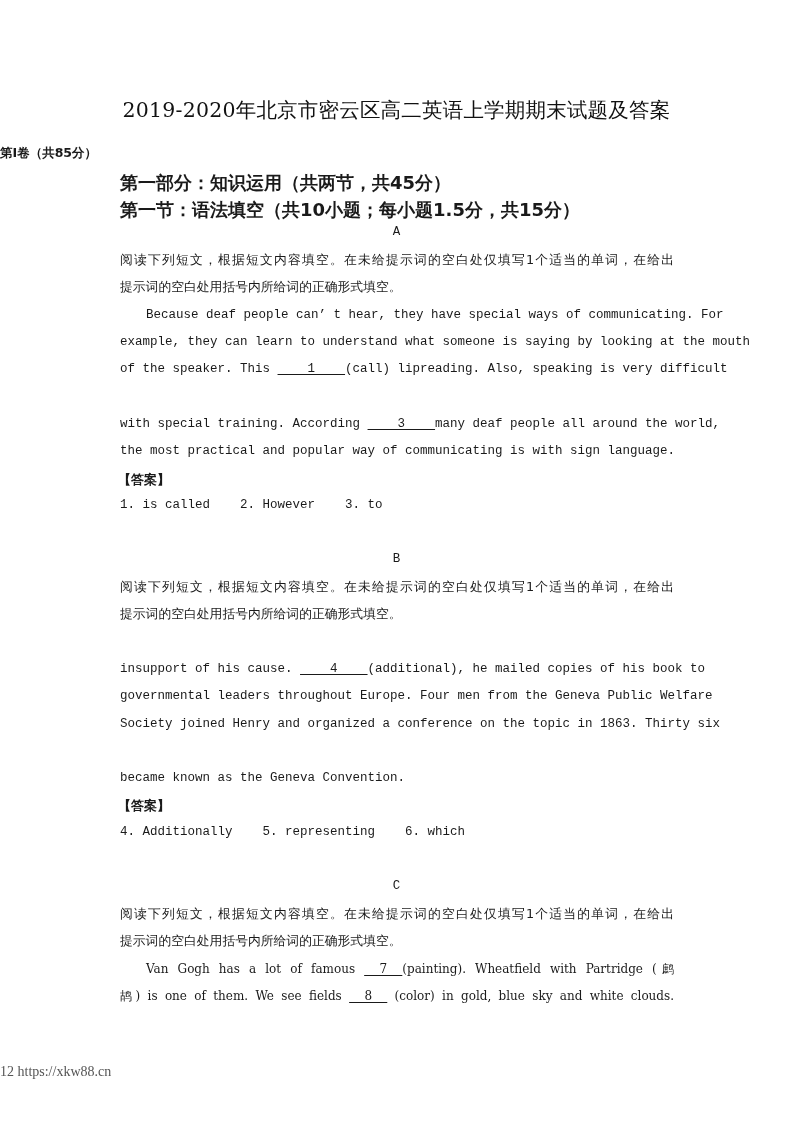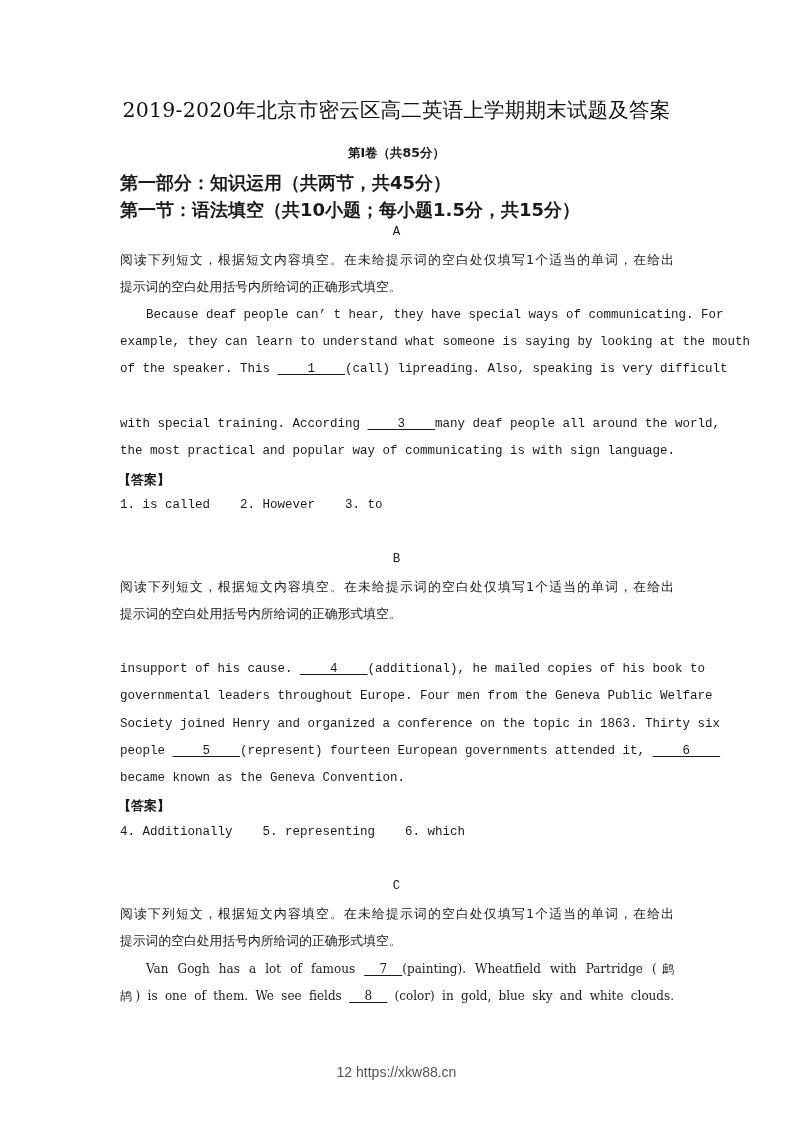--- a/index.html
+++ b/index.html
@@ -8,21 +8,21 @@
       color: #1a1a1a;
       font-family: "DejaVu Serif", "Liberation Serif", serif;
     }
     .page { position: absolute; left: 0; top: 0; width: 793px; height: 934px; }
     .title {
       position: absolute; left: 0; top: 96px; width: 793px; text-align: center;
       font-size: 20.5px; letter-spacing: 0.2px; color: #111;
       font-family: "DejaVu Serif", "Liberation Serif", serif;
     }
     .juan {
-      position: absolute; left: 0; top: 145px; width: 793px; text-align: center;
+      position: absolute; left: 0; top: 145px; width: 793px; 
       font-size: 12.5px; font-weight: bold;
       font-family: "DejaVu Sans", "Liberation Sans", sans-serif;
     }
     .hdr {
       position: absolute; left: 120px; font-size: 18px; font-weight: bold;
       font-family: "DejaVu Sans", "Liberation Sans", sans-serif;
     }
     .letter {
       position: absolute; left: 0; width: 793px; text-align: center;
       font-size: 12.5px; font-family: "Liberation Mono", "DejaVu Sans Mono", monospace;
@@ -42,23 +42,23 @@
     }
     .ans-label {
       position: absolute; left: 118px; font-size: 13px; font-weight: bold;
       font-family: Liberation Sans, sans-serif;
     }
     .ans {
       position: absolute; left: 120px; font-size: 12.5px; white-space: pre;
       font-family: "Liberation Mono", "DejaVu Sans Mono", monospace;
     }
     .footer {
-      position: absolute; left: 0; top: 1064px; width: 793px; text-align: center;
+      position: absolute; left: 0; top: 1064px; width: 793px; text-align: left;
       font-size: 14px; color: #555;
-      font-family: Liberation Sans, sans-serif;
+      font-family: Liberation Serif, serif;
     }
   </style>
 </head>
 <body>
 
 <div class="page">
 
   <div class="title">2019-2020年北京市密云区高二英语上学期期末试题及答案</div>
   <div class="juan">第I卷（共85分）</div>
   <div class="hdr" style="top:171px">第一部分：知识运用（共两节，共45分）</div>
@@ -77,21 +77,20 @@
   <div class="ans-label" style="top:471px">【答案】</div>
   <div class="ans" style="top:498px">1. is called    2. However    3. to</div>
 
   <div class="letter" style="top:552px">B</div>
   <div class="line cn" style="top:579px">阅读下列短文，根据短文内容填空。在未给提示词的空白处仅填写1个适当的单词，在给出</div>
   <div class="line cn last" style="top:606px">提示词的空白处用括号内所给词的正确形式填空。</div>
 
   <div class="line" style="top:661px"><span>insupport of his cause. </span><span class="blank">    4    </span><span>(additional), he mailed copies of his book to</span></div>
   <div class="line" style="top:688px"><span>governmental leaders throughout Europe. Four men from the Geneva Public Welfare</span></div>
   <div class="line" style="top:716px"><span>Society joined Henry and organized a conference on the topic in 1863. Thirty six</span></div>
-  <div class="line" style="top:743px"><span>people </span><span class="blank">    5    </span><span>(represent) fourteen European governments attended it, </span><span class="blank">    6    </span></div>
   <div class="line last" style="top:770px"><span>became known as the Geneva Convention.</span></div>
 
   <div class="ans-label" style="top:797px">【答案】</div>
   <div class="ans" style="top:825px">4. Additionally    5. representing    6. which</div>
 
   <div class="letter" style="top:879px">C</div>
   <div class="line cn" style="top:906px">阅读下列短文，根据短文内容填空。在未给提示词的空白处仅填写1个适当的单词，在给出</div>
   <div class="line cn last" style="top:933px">提示词的空白处用括号内所给词的正确形式填空。</div>
 
   <div class="line indent" style="top:961px; font-family:'DejaVu Serif','Liberation Serif',serif; font-size:12px;"><span>Van Gogh has a lot of famous </span><span class="blank">    7    </span><span>(painting). Wheatfield with Partridge (鹧</span></div>

